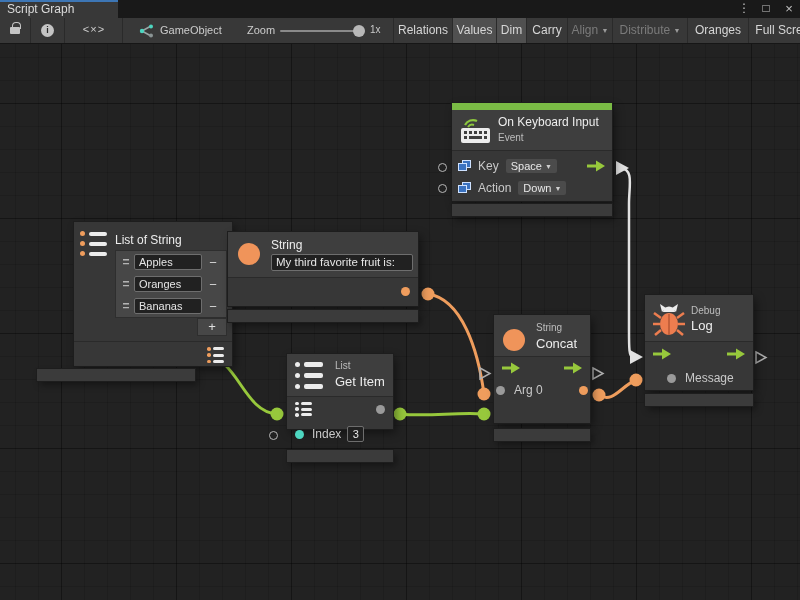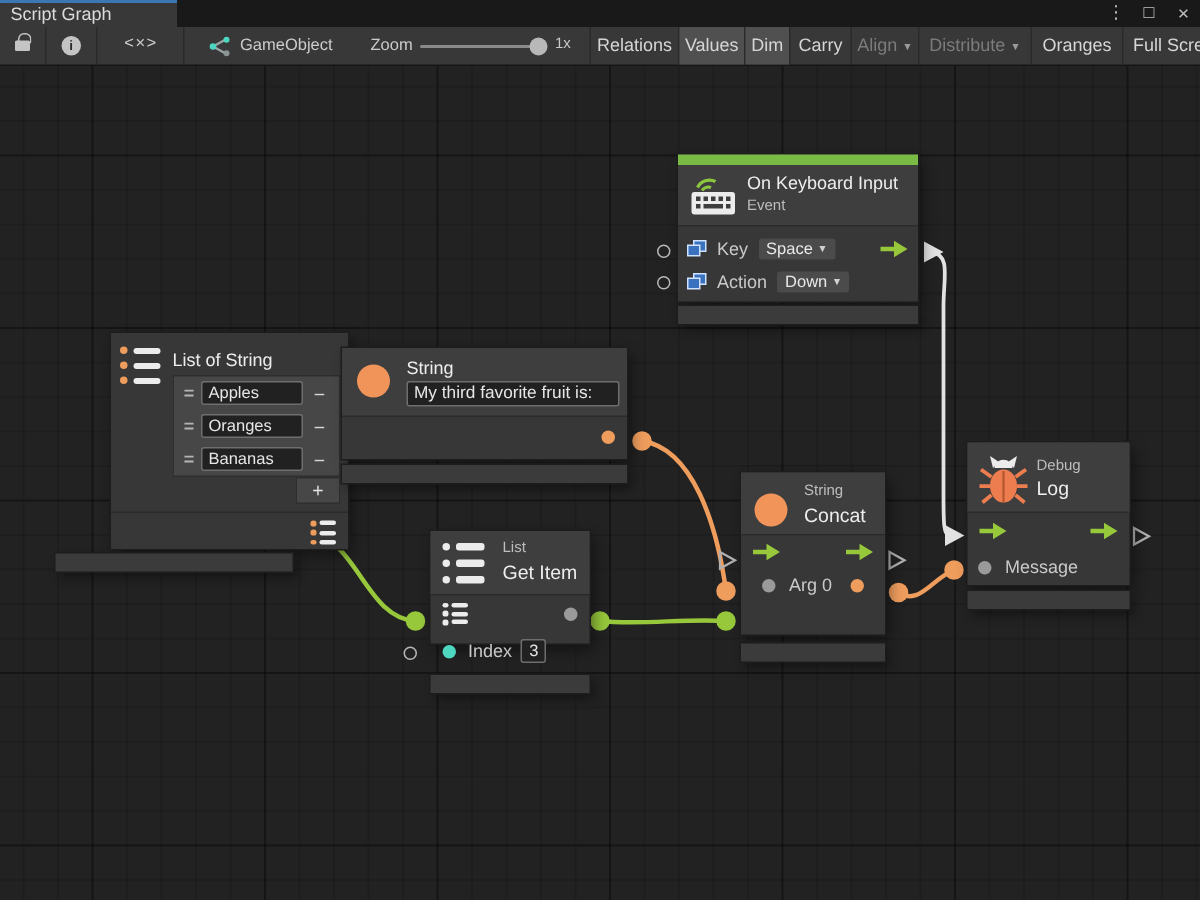--- a/index.html
+++ b/index.html
@@ -332,21 +332,21 @@
       <svg width="20" height="12">
         <line x1="1" y1="6" x2="11" y2="6" stroke="#97C83C" stroke-width="3"></line>
           <polygon points="10,0.5 19,6 10,11.5" fill="#97C83C"></polygon>
       </svg>
       <span style="flex:1"></span>
       <svg width="20" height="12">
         <line x1="1" y1="6" x2="11" y2="6" stroke="#97C83C" stroke-width="3"></line>
           <polygon points="10,0.5 19,6 10,11.5" fill="#97C83C"></polygon>
       </svg>
     </div>
-    <div class="row" style="height:22px; padding:0 14px;">
+    <div class="row" style="height:22px; padding:0 2px;">
       <span class="dot gray" style="width:9px; height:9px;"></span>
       <span class="row-label" style="margin-left:9px;">Arg 0</span>
       <span style="flex:1"></span>
       <span class="dot orange" style="width:9px; height:9px;"></span>
     </div>
   </div>
   <div class="node-footer" style="left:494px; top:385px; width:96px;"></div>
 
   <div class="node" style="left:645px; top:251px; width:108px; height:95px;">
     <div class="nhead" style="height:47px;">
@@ -372,20 +372,20 @@
       <svg width="20" height="12">
         <line x1="1" y1="6" x2="11" y2="6" stroke="#97C83C" stroke-width="3"></line>
           <polygon points="10,0.5 19,6 10,11.5" fill="#97C83C"></polygon>
       </svg>
       <span style="flex:1"></span>
       <svg width="20" height="12">
         <line x1="1" y1="6" x2="11" y2="6" stroke="#97C83C" stroke-width="3"></line>
           <polygon points="10,0.5 19,6 10,11.5" fill="#97C83C"></polygon>
       </svg>
     </div>
-    <div class="row" style="height:24px; padding:0 7px;">
+    <div class="row" style="height:24px; padding:0 22px;">
       <span class="dot gray" style="width:9px; height:9px;"></span>
       <span class="row-label" style="margin-left:9px;">Message</span>
     </div>
   </div>
   <div class="node-footer" style="left:645px; top:350px; width:108px;"></div>
 
 </div>
 
 </body></html>

